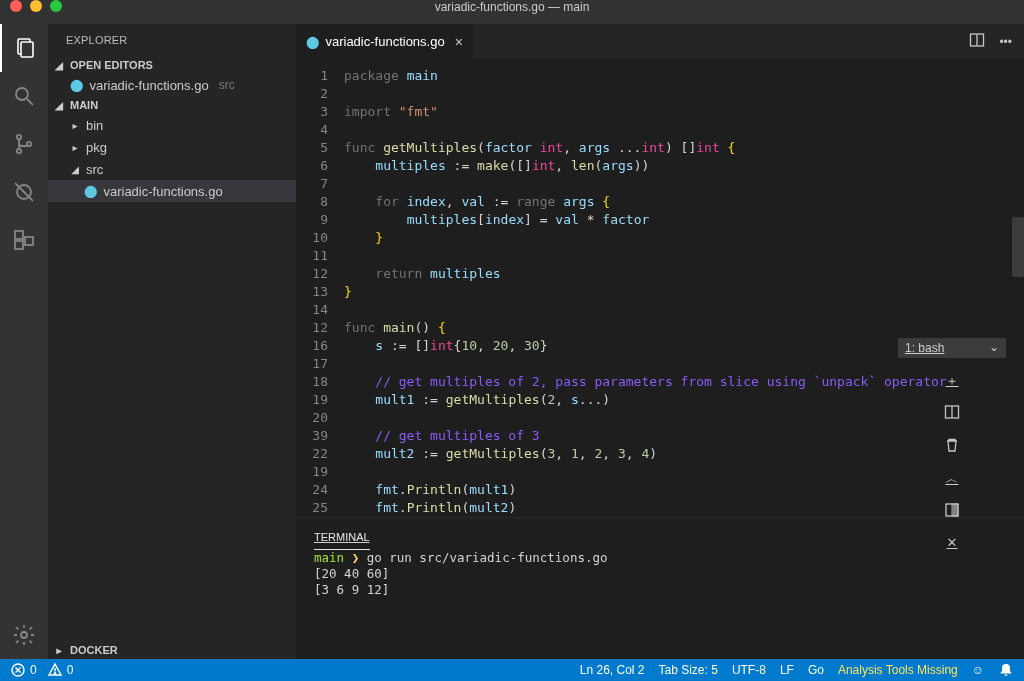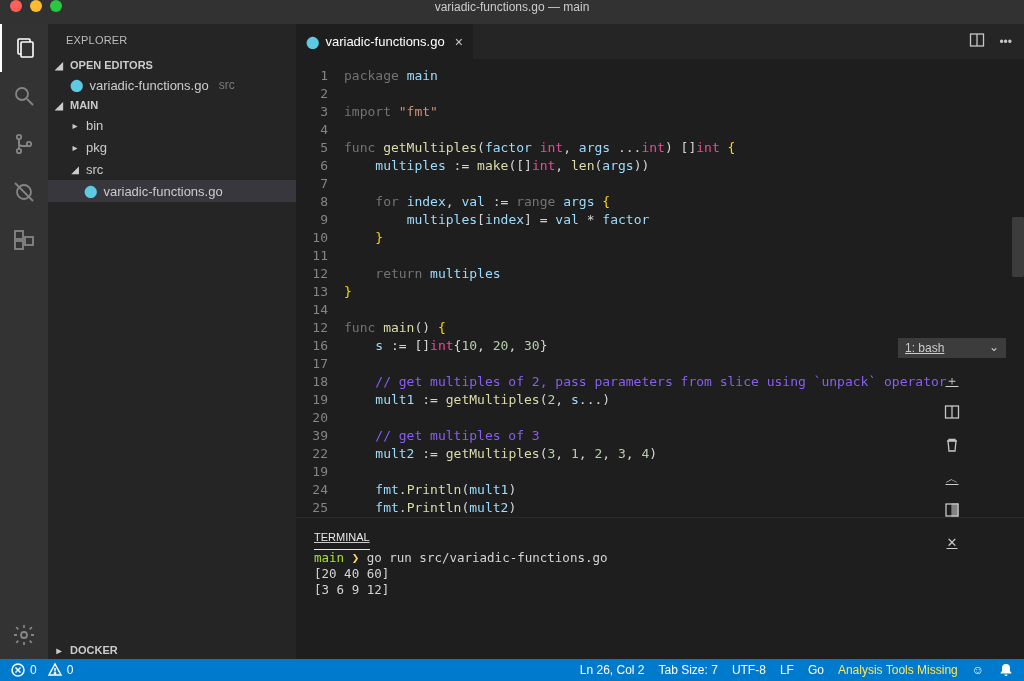--- a/index.html
+++ b/index.html
@@ -402,21 +402,21 @@
   <span class="sb-item">
     <svg class="icon-svg" viewBox="0 0 16 16" fill="none" stroke="currentColor" stroke-width="1.5">
         <path d="M8 2 L14 13 H2 Z"></path>
         <line x1="8" y1="6" x2="8" y2="9.5"></line>
         <circle cx="8" cy="11.3" r="0.6" fill="currentColor"></circle>
       </svg>
     <span>0</span>
   </span>
   <div class="sb-right">
     <span class="sb-item">Ln 26, Col 2</span>
-    <span class="sb-item">Tab Size: 7</span>
+    <span class="sb-item">Tab Size: 5</span>
     <span class="sb-item">UTF-8</span>
     <span class="sb-item">LF</span>
     <span class="sb-item">Go</span>
     <span class="sb-item sb-warn-strong">Analysis Tools Missing</span>
     <span class="sb-item">☺</span>
     <span class="sb-item">
       <svg class="icon-svg" viewBox="0 0 16 16" fill="currentColor">
           <path d="M8 2a4 4 0 0 0-4 4v3l-1.5 2v.5h11V11L12 9V6a4 4 0 0 0-4-4zm0 12a1.5 1.5 0 0 0 1.5-1.5h-3A1.5 1.5 0 0 0 8 14z"></path>
         </svg>
     </span>

